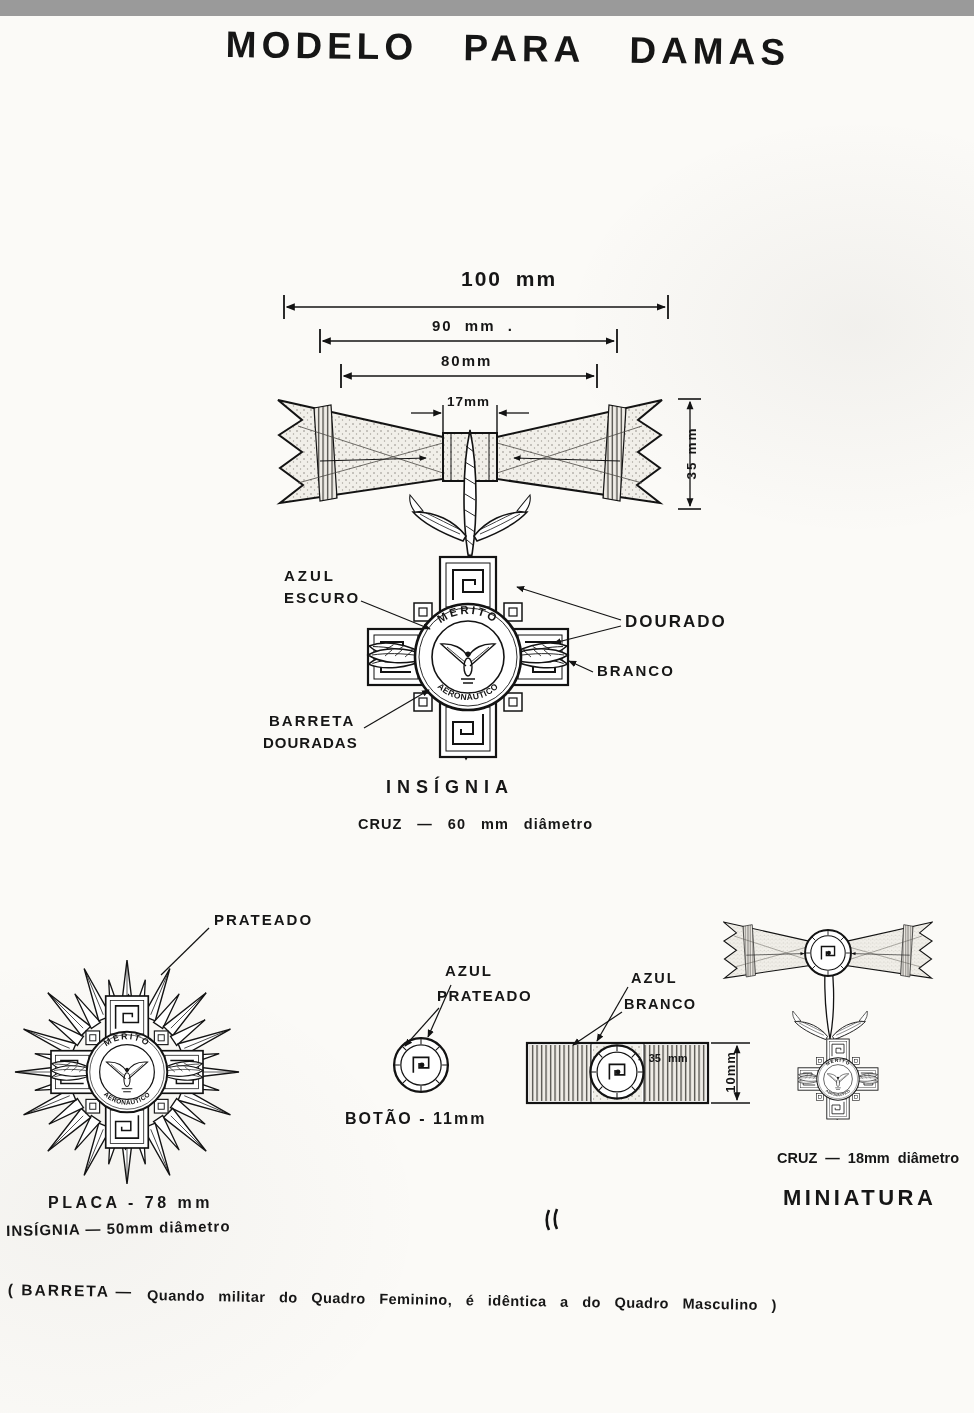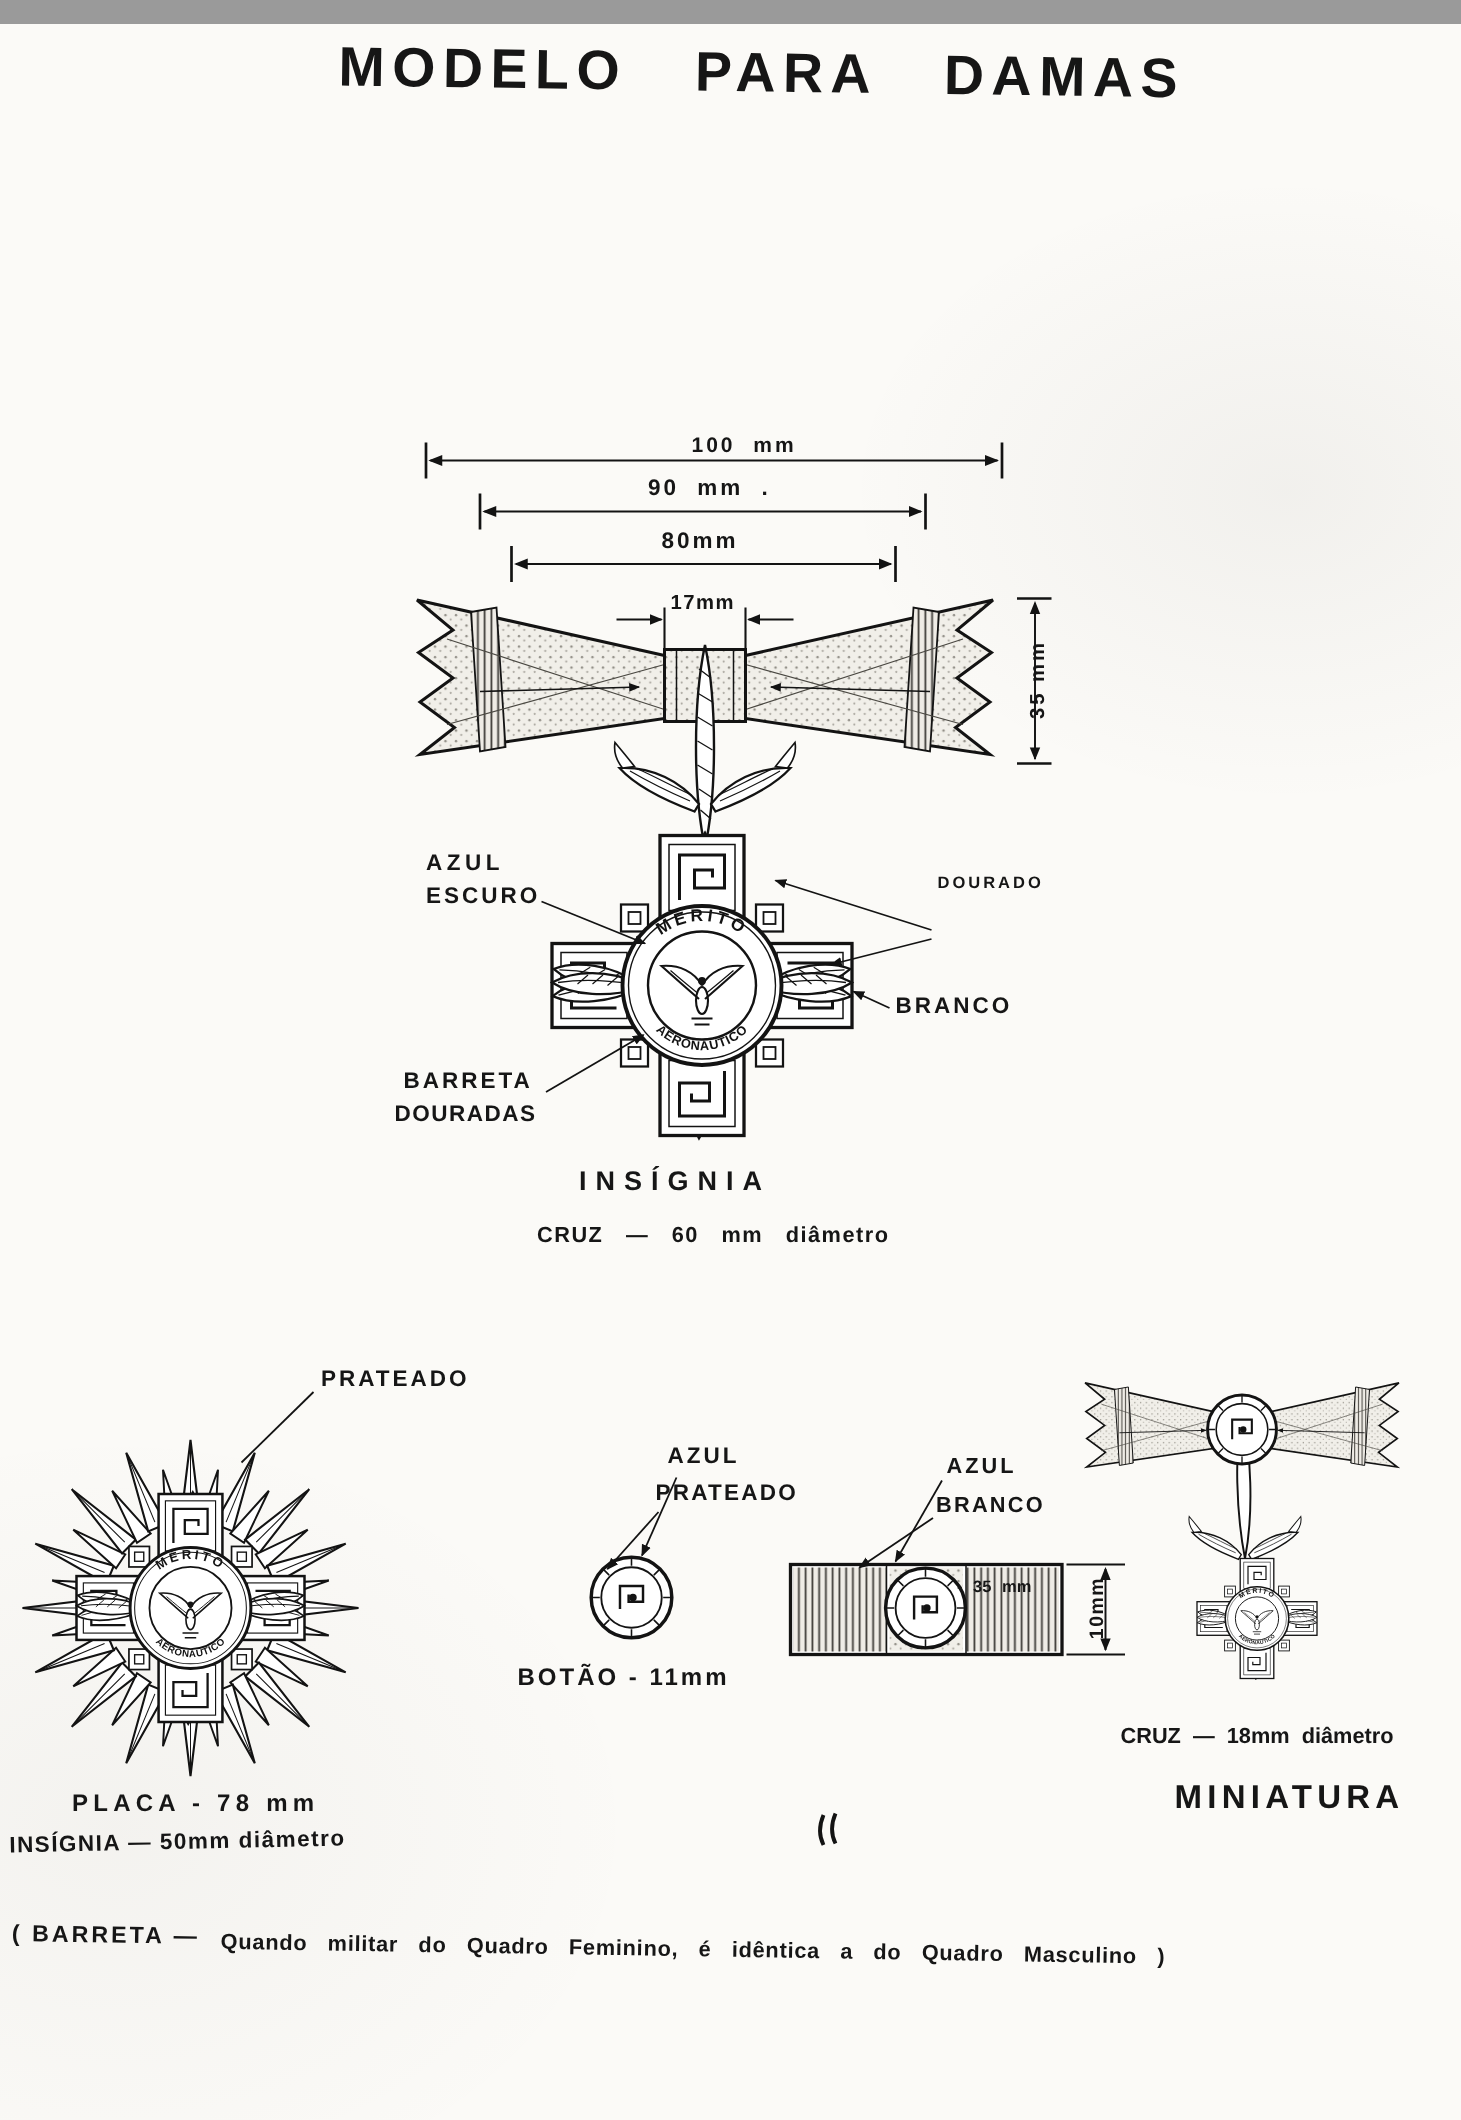--- a/index.html
+++ b/index.html
@@ -240,29 +240,29 @@
     <use href="#wings" transform="translate(830,1013) scale(0.62)"></use>
     <use href="#rosette" transform="translate(828,937) scale(0.82)"></use>
     <use href="#greekcross" transform="translate(838,1063) scale(0.4)"></use>
   </g>
 
   <path d="M549,1194 c-3,7 -3,14 0,20 M557,1193 c-3,7 -3,14 0,20" fill="none" stroke="#131313" stroke-width="2.6"></path>
 </svg>
 
 <div class="lbl" style="left:226px;top:10px;font-size:37px;letter-spacing:5px;word-spacing:30px;transform:rotate(0.8deg);transform-origin:left top">MODELO PARA DAMAS</div>
 
-<div class="lbl" style="left:461px;top:273px;font-size:14px;letter-spacing:2px;word-spacing:6px">100 mm</div>
+<div class="lbl" style="left:461px;top:252px;font-size:21px;letter-spacing:2px;word-spacing:6px">100 mm</div>
 <div class="lbl" style="left:432px;top:302px;font-size:15px;letter-spacing:2px;word-spacing:6px">90 mm .</div>
 <div class="lbl" style="left:441px;top:337px;font-size:15px;letter-spacing:2px">80mm</div>
 <div class="lbl" style="left:447px;top:379px;font-size:13.5px;letter-spacing:1px">17mm</div>
 <div class="lbl vlabel" style="left:692px;top:437px;font-size:13.5px;letter-spacing:2px">35 mm</div>
 
 <div class="lbl" style="left:284px;top:552px;font-size:15px;letter-spacing:3px">AZUL</div>
 <div class="lbl" style="left:284px;top:574px;font-size:15px;letter-spacing:2px">ESCURO</div>
-<div class="lbl" style="left:625px;top:568px;font-size:11px;letter-spacing:2px">DOURADO</div>
+<div class="lbl" style="left:625px;top:597px;font-size:17px;letter-spacing:2px">DOURADO</div>
 <div class="lbl" style="left:597px;top:647px;font-size:15px;letter-spacing:2px">BRANCO</div>
 <div class="lbl" style="left:269px;top:697px;font-size:15px;letter-spacing:2px">BARRETA</div>
 <div class="lbl" style="left:263px;top:719px;font-size:15px;letter-spacing:1px">DOURADAS</div>
 
 <div class="lbl" style="left:386px;top:762px;font-size:18px;letter-spacing:6px">INSÍGNIA</div>
 <div class="lbl" style="left:358px;top:801px;font-size:14.5px;letter-spacing:1px;word-spacing:10px">CRUZ — 60 mm diâmetro</div>
 
 <div class="lbl" style="left:214px;top:896px;font-size:15px;letter-spacing:2px">PRATEADO</div>
 <div class="lbl" style="left:48px;top:1179px;font-size:16px;letter-spacing:3.5px">PLACA - 78 mm</div>
 <div class="lbl" style="left:6px;top:1207px;font-size:15px;letter-spacing:1px;transform:rotate(-1.2deg);transform-origin:left top">INSÍGNIA — 50mm diâmetro</div>
@@ -270,20 +270,20 @@
 <div class="lbl" style="left:445px;top:947px;font-size:15px;letter-spacing:2px">AZUL</div>
 <div class="lbl" style="left:437px;top:972px;font-size:15px;letter-spacing:1.5px">PRATEADO</div>
 <div class="lbl" style="left:345px;top:1095px;font-size:16px;letter-spacing:2px">BOTÃO - 11mm</div>
 
 <div class="lbl" style="left:631px;top:955px;font-size:14.5px;letter-spacing:2px">AZUL</div>
 <div class="lbl" style="left:624px;top:981px;font-size:14.5px;letter-spacing:1.5px">BRANCO</div>
 <div class="lbl vlabel" style="left:731px;top:1056px;font-size:13px;letter-spacing:1px">10mm</div>
 <div class="lbl" style="left:638px;top:1037px;font-size:11px;word-spacing:4px">- 35 mm</div>
 
 <div class="lbl" style="left:783px;top:1170px;font-size:22px;letter-spacing:3.5px">MINIATURA</div>
-<div class="lbl" style="left:747px;top:1135px;font-size:14.5px;word-spacing:4px">CRUZ — 18mm diâmetro</div>
+<div class="lbl" style="left:777px;top:1135px;font-size:14.5px;word-spacing:4px">CRUZ — 18mm diâmetro</div>
 
 <div class="lbl" style="left:8px;top:1266px;transform:rotate(0.9deg);transform-origin:left top">
   <span class="note-prefix">( BARRETA —</span><span class="note-rest">Quando militar do Quadro Feminino, é idêntica a do Quadro Masculino )</span>
 </div>
 
 
 </div>
 
 </body></html>

